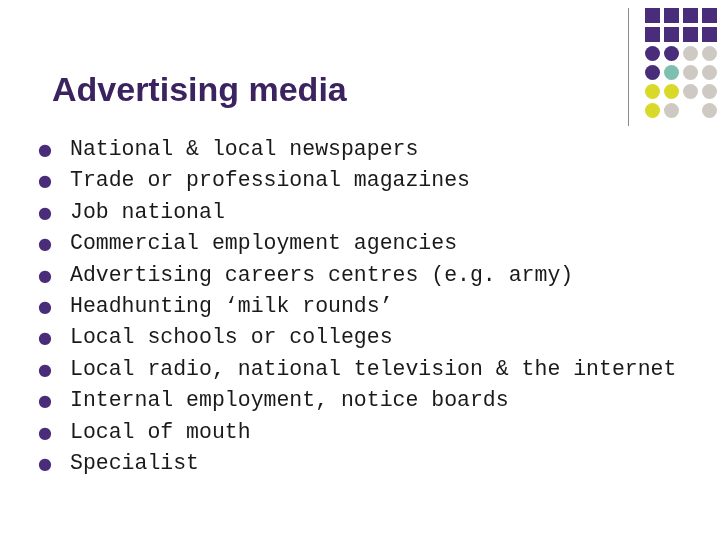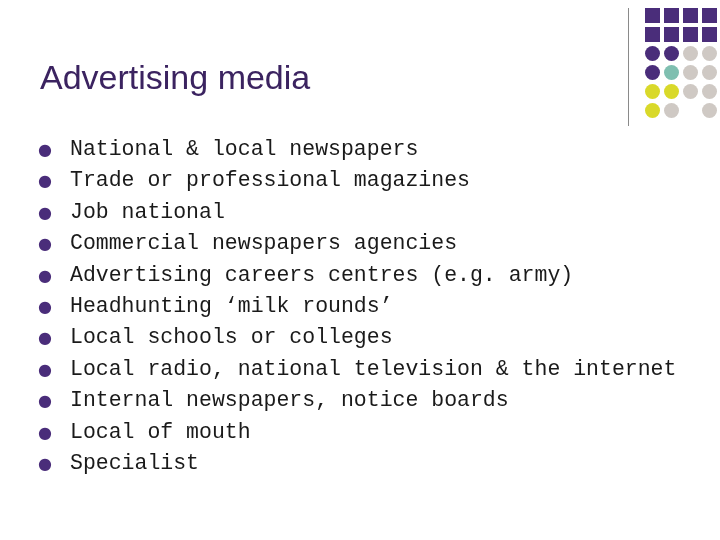--- a/index.html
+++ b/index.html
@@ -47,24 +47,24 @@
     width: 1px;
     height: 118px;
     background: #8a8a8a;
   }
   .title {
     position: absolute;
     top: 57px;
     left: 40px;
     font-size: 34px;
     color: #3b2360;
-    font-weight: normal;
+    font-weight: bold;
     letter-spacing: 0px;
     line-height: 40px;
-    margin: 0;
+    margin: 12px;
   }
   .bullets {
     position: absolute;
     top: 134px;
     left: 38px;
     width: 600px;
     list-style: none;
     margin: 0;
     padding: 0;
   }
@@ -132,41 +132,41 @@
       <li>
         <span class="marker">●</span>
         <span class="txt">Trade or professional magazines</span>
       </li>
       <li>
         <span class="marker">●</span>
         <span class="txt">Job national</span>
       </li>
       <li>
         <span class="marker">●</span>
-        <span class="txt">Commercial newspapers agencies</span>
+        <span class="txt">Commercial employment agencies</span>
       </li>
       <li>
         <span class="marker">●</span>
         <span class="txt">Advertising careers centres (e.g. army)</span>
       </li>
       <li>
         <span class="marker">●</span>
         <span class="txt">Headhunting ‘milk rounds’</span>
       </li>
       <li>
         <span class="marker">●</span>
         <span class="txt">Local schools or colleges</span>
       </li>
       <li>
         <span class="marker">●</span>
         <span class="txt">Local radio, national television &amp; the internet</span>
       </li>
       <li>
         <span class="marker">●</span>
-        <span class="txt">Internal newspapers, notice boards</span>
+        <span class="txt">Internal employment, notice boards</span>
       </li>
       <li>
         <span class="marker">●</span>
         <span class="txt">Local of mouth</span>
       </li>
       <li>
         <span class="marker">●</span>
         <span class="txt">Specialist</span>
       </li>
     </ul>

